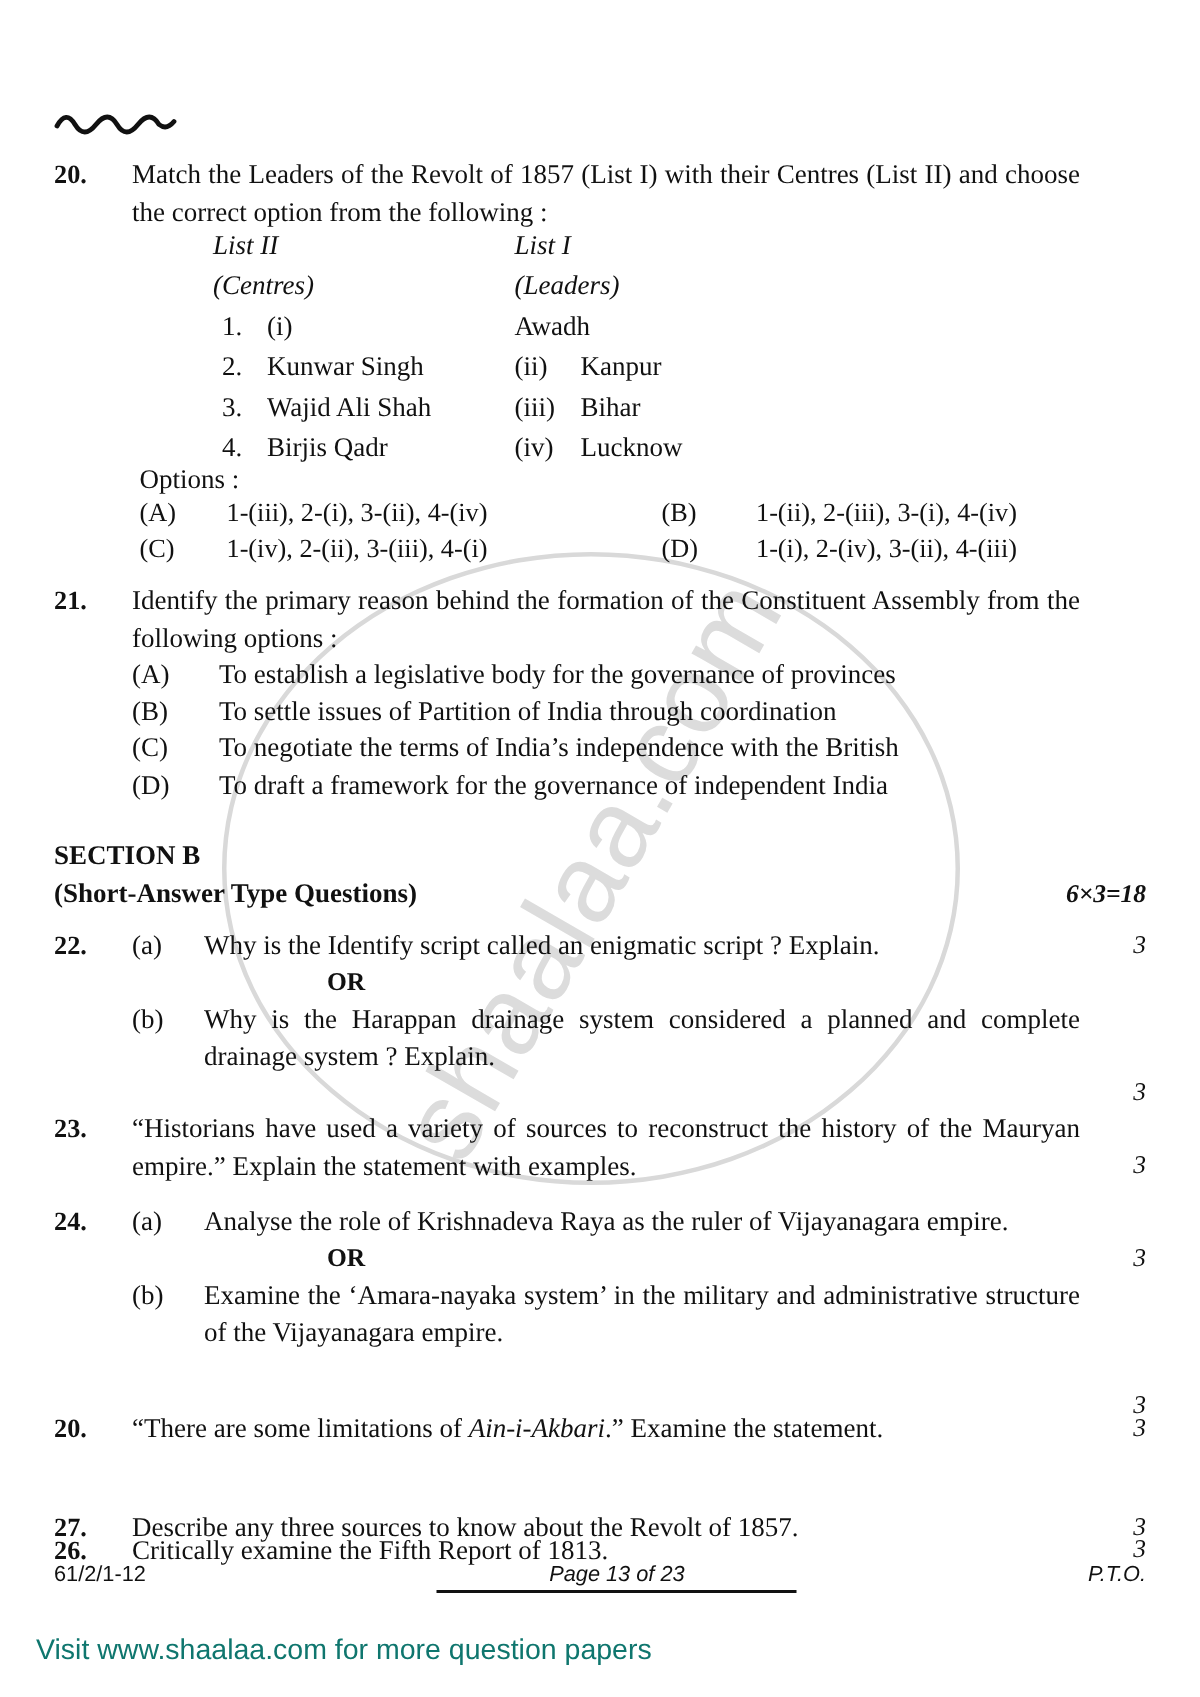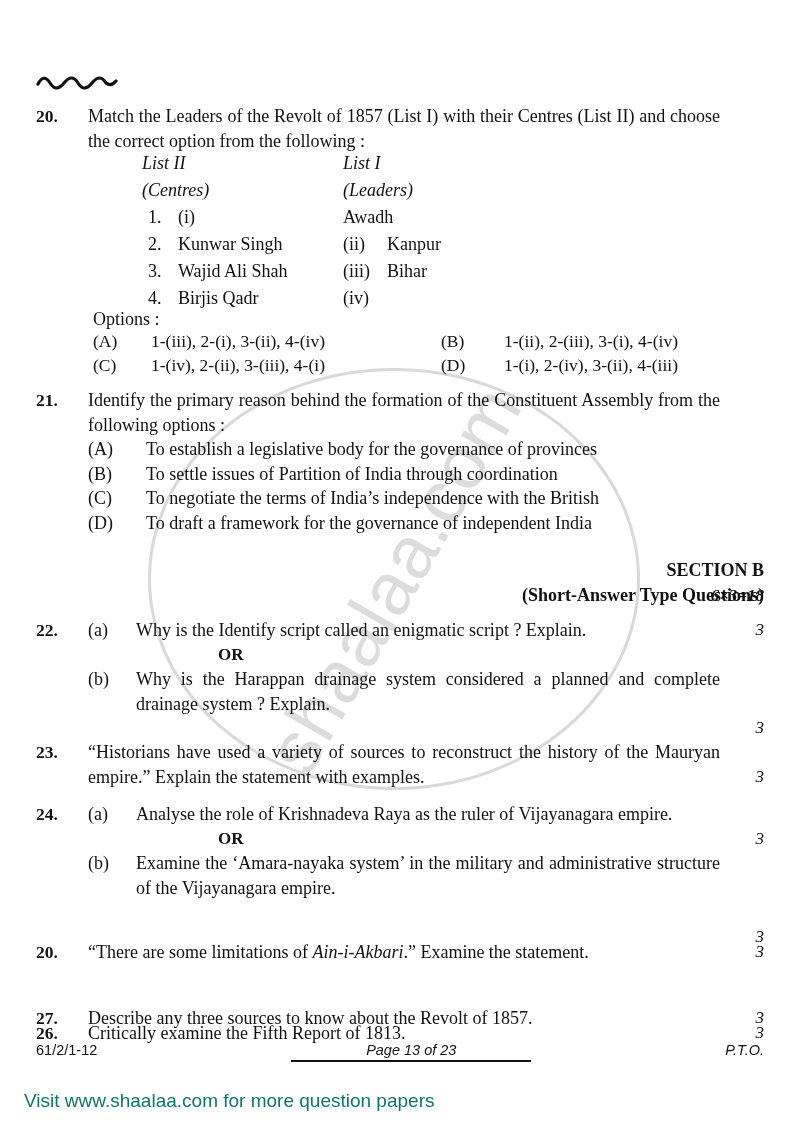--- a/index.html
+++ b/index.html
@@ -146,21 +146,21 @@
     grid-template-columns: 58px 1fr;
     font-size: 18px;
     line-height: 24.5px;
   }
 
   
   .section-head {
     position: absolute;
     left: 36px;
     width: 728px;
-    text-align: right;
+    text-align: left;
     font-weight: bold;
     font-size: 18px;
     line-height: 25px;
   }
   .section-head .weight {
     position: absolute;
     right: 0;
     top: 25px;
     font-style: italic;
     font-weight: bold;
@@ -246,20 +246,21 @@
     <div class="mt-row items">
       <div class="mt-num">3.</div>
       <div>Wajid Ali Shah</div>
       <div>(iii)</div>
       <div>Bihar</div>
     </div>
     <div class="mt-row items">
       <div class="mt-num">4.</div>
       <div>Birjis Qadr</div>
       <div>(iv)</div>
+      <div>Lucknow</div>
     </div>
   </div>
 
   <div class="options-label">Options :</div>
 
   <div class="opt-grid">
     <div class="opt-line">
       <div>(A)</div>
       <div>1-(iii), 2-(i), 3-(ii), 4-(iv)</div>
       <div>(B)</div>

